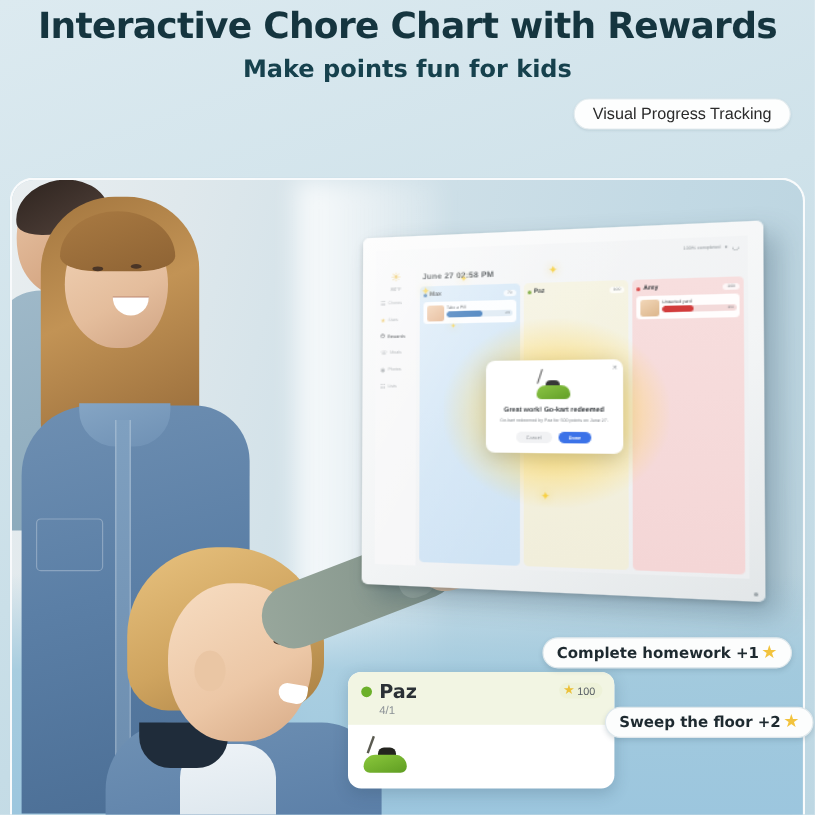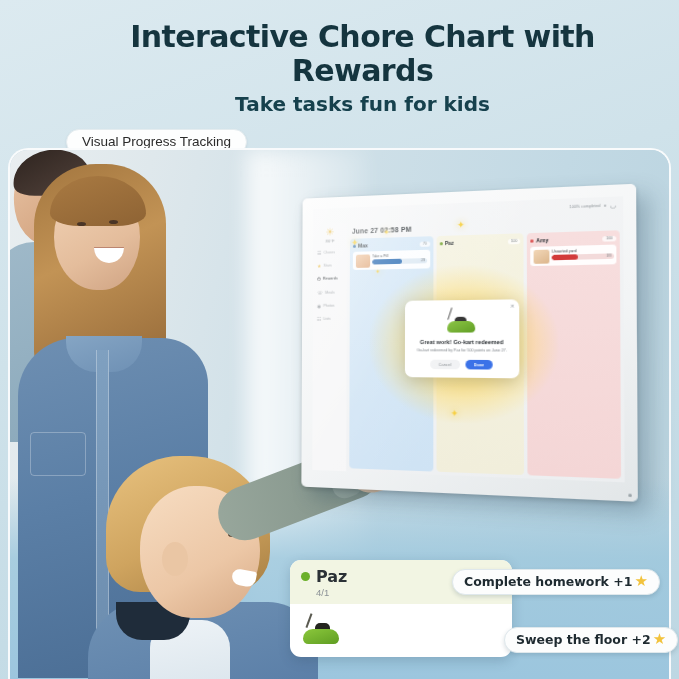--- a/index.html
+++ b/index.html
@@ -7,35 +7,35 @@
     width: 679px; height: 679px;
     font-family: "Liberation Sans", sans-serif;
     overflow: hidden;
   }
   body {
     background: linear-gradient(160deg, #dceaf0 0%, #cfe2ea 40%, #c5dce6 70%, #bdd7e3 100%);
     position: relative;
   }
 
   
-  .header { padding: 20px 20px 0; text-align: center; margin-left: 46px; }
+  .header { padding: 6px 20px 0; text-align: center; }
   .title {
     font-family: "DejaVu Sans", sans-serif;
     font-size: 30px; font-weight: 700;
     color: #15353f; letter-spacing: -0.6px;
     line-height: 1.12;
   }
   .subtitle {
     font-family: "DejaVu Sans", sans-serif;
     font-size: 20px; font-weight: 700;
     color: #16414d; margin-top: 5px;
   }
 
   .pill-row {
-    display: flex; justify-content: space-between; align-items: center;
+    display: flex; justify-content: flex-end; align-items: center;
     gap: 44px; margin-top: 13px;
   }
   .pill-row.second { margin-top: 7px; gap: 0; }
   .pill {
     background: #fdfefe;
     border: 1.4px solid #e4ecef;
     border-radius: 999px;
     padding: 4px 15px 5px;
     font-size: 13.5px;
     color: #2b2b2b;
@@ -383,21 +383,20 @@
     border: 1.4px solid #dfe8ec;
     border-radius: 999px;
     padding: 4px 11px 5px;
     font-family: "DejaVu Sans", sans-serif;
     font-size: 12.5px; font-weight: 700;
     color: #1e2a30;
     display: flex; align-items: center; gap: 2px;
     box-shadow: 0 2px 4px rgba(50,80,95,0.18);
     white-space: nowrap;
     z-index: 60;
-    margin-top: 38px;
   }
   .callout .star { color: #f2c33d; font-size: 15px; line-height: 1; }
   #callout-homework { left: 452px; top: 531px; }
   #callout-sweep { left: 504px; top: 589px; }
 
   
   .paz-card {
     position: absolute;
     left: 290px; top: 560px;
     width: 222px;
@@ -459,21 +458,21 @@
     display: flex; align-items: center; gap: 3px;
     font-size: 9px; color: #5f6569;
   }
   .paz-bar-label .star-o { font-size: 10px; color: #7b8186; }
 </style>
 </head>
 <body>
 
 <div class="header">
   <div class="title">Interactive Chore Chart with Rewards</div>
-  <div class="subtitle">Take tasks fun for kids</div>
+  <div class="subtitle">Make points fun for kids</div>
 
   <div class="pill-row">
     <div class="pill">Visual Progress Tracking</div>
   </div>
 </div>
 
 <div class="photo-panel">
   <div class="wall"></div>
   <div class="wall-shade"></div>
   <div class="wall-lower"></div>

